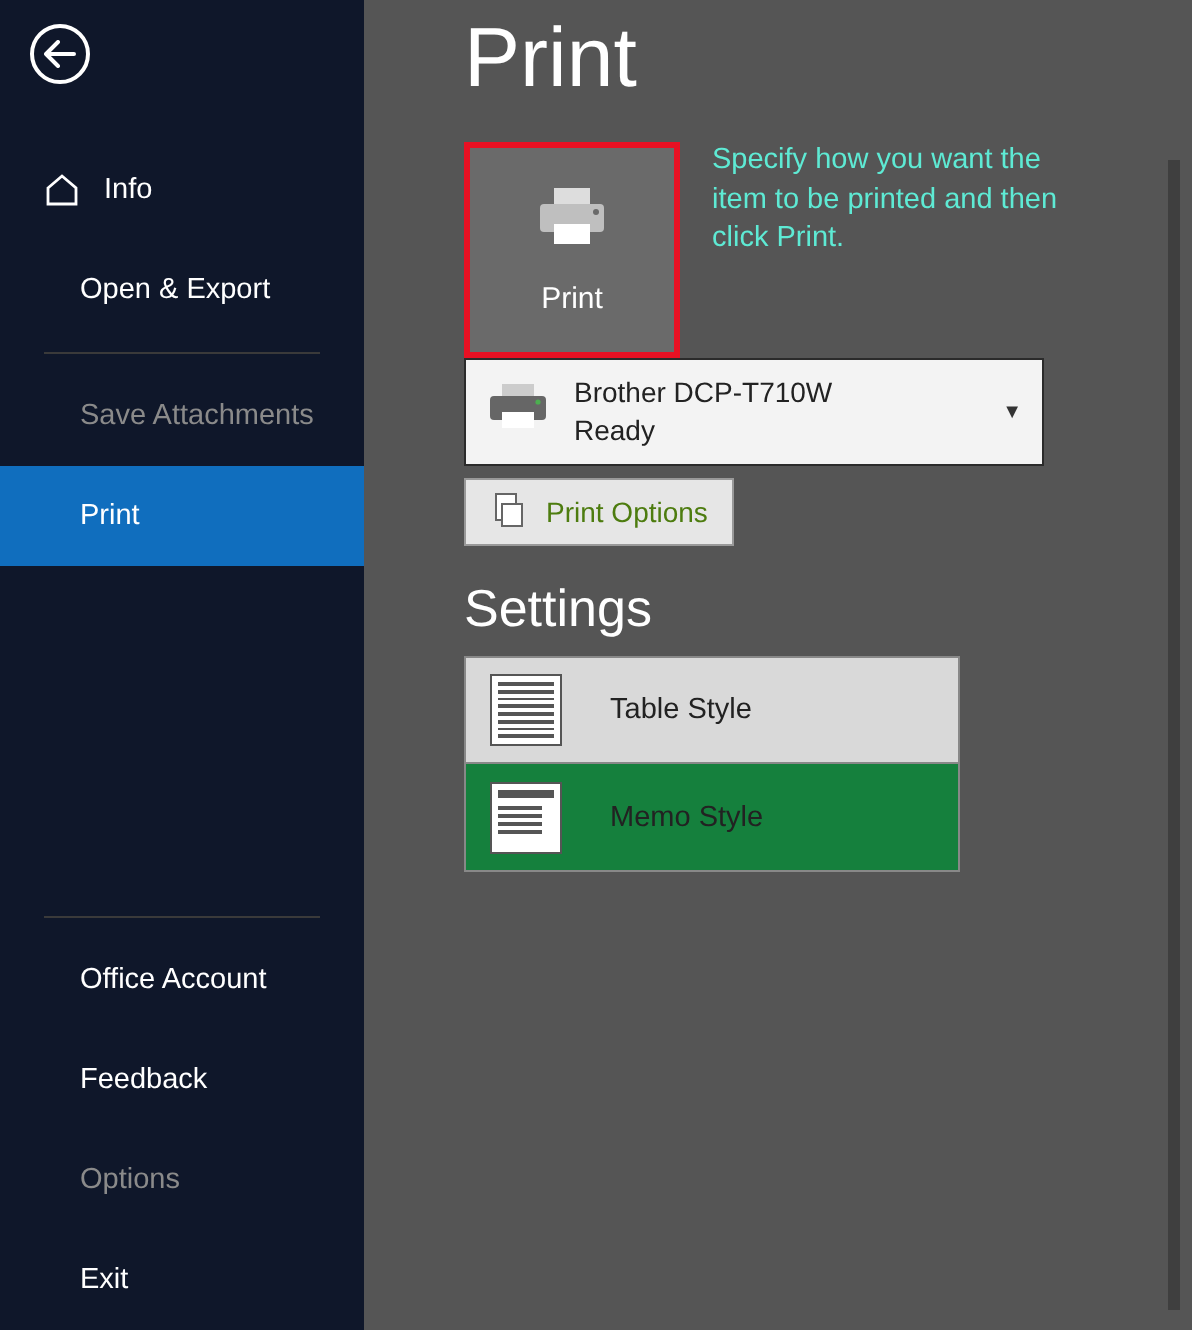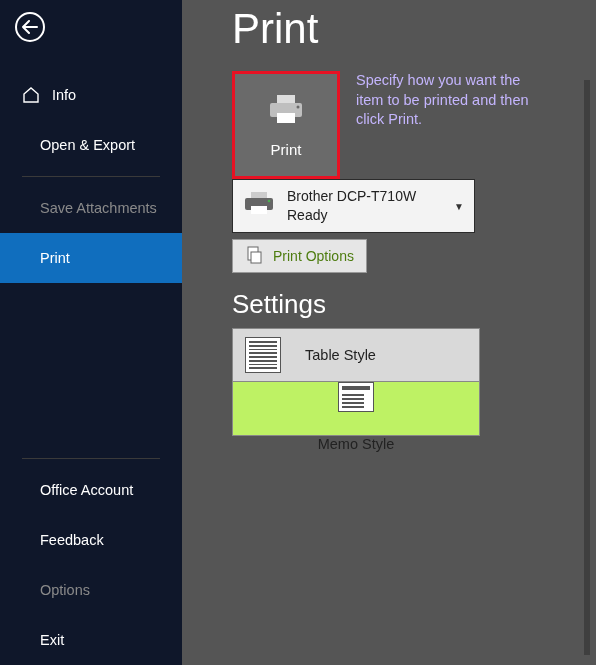--- a/index.html
+++ b/index.html
@@ -66,21 +66,21 @@
   .print-box {
     width: 108px; height: 108px;
     border: 3px solid #e81123;
     background: #6a6a6a;
     display: flex; flex-direction: column;
     align-items: center; justify-content: center;
     gap: 10px;
     cursor: pointer;
   }
   .print-box .lbl { font-size: 15px; color: #fff; }
-  .hint { font-size: 14.5px; color: #c4b5fd; line-height: 1.35; max-width: 180px; }
+  .hint { font-size: 14.5px; color: #5eead4; line-height: 1.35; max-width: 180px; }
 
   .section-header {
     font-size: 26px;
     font-weight: 400;
     color: #fff;
     margin-top: 22px;
     margin-bottom: 8px;
     display: flex;
     align-items: center;
     justify-content: space-between;
@@ -98,21 +98,21 @@
   .dropdown {
     background: #f3f3f3;
     border: 1px solid #2b2b2b;
     height: 54px;
     display: flex;
     align-items: center;
     padding: 0 10px;
     gap: 12px;
     color: #222;
     cursor: pointer;
-    width: 243px;
+    width: 290px;
   }
   .dropdown .txt { flex:1; font-size: 14px; line-height: 1.35; }
   .dropdown .caret { color:#333; font-size: 10px; }
 
   .options-btn {
     margin-top: 6px;
     background: #e6e6e6;
     border: 1px solid #999;
     height: 34px;
     display: inline-flex;
@@ -130,21 +130,21 @@
     align-items: center;
     padding: 0 12px;
     gap: 24px;
     color: #222;
     font-size: 14.5px;
     cursor: pointer;
     border: 1px solid #888;
     width: 248px;
   }
   .style-row.selected { background: #d9d9d9; }
-  .style-row.unselected { background: #bef264; border-top: none; flex-direction: column; }
+  .style-row.unselected { background: #15803d; border-top: none; }
   .style-thumb {
     width: 36px; height: 36px;
     background: #fff;
     border: 1px solid #555;
     display: flex; flex-direction: column;
     padding: 3px;
     gap: 2px;
   }
   .style-thumb.table .line { height: 2px; background: #555; }
   .style-thumb.memo .line { height: 2px; background: #555; width: 80%; }

